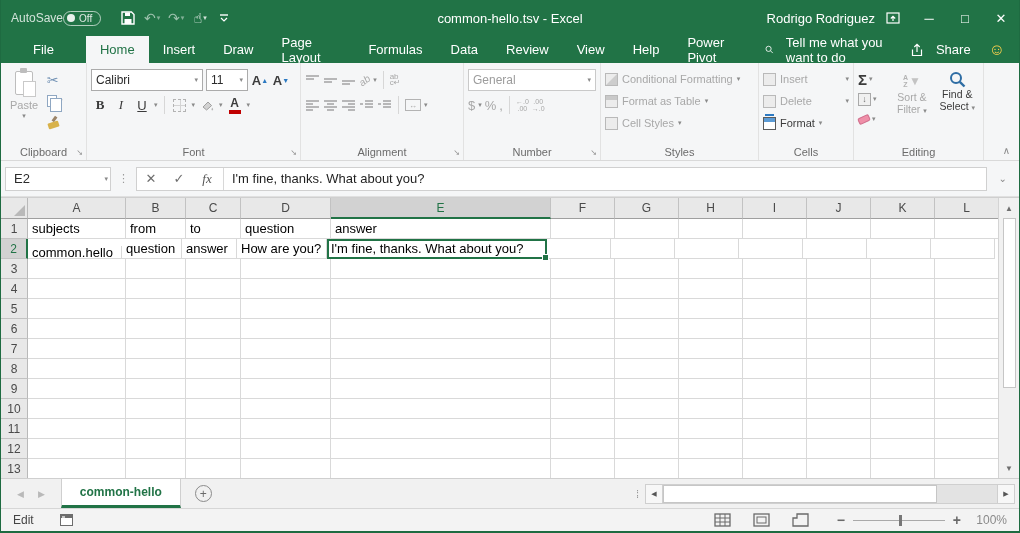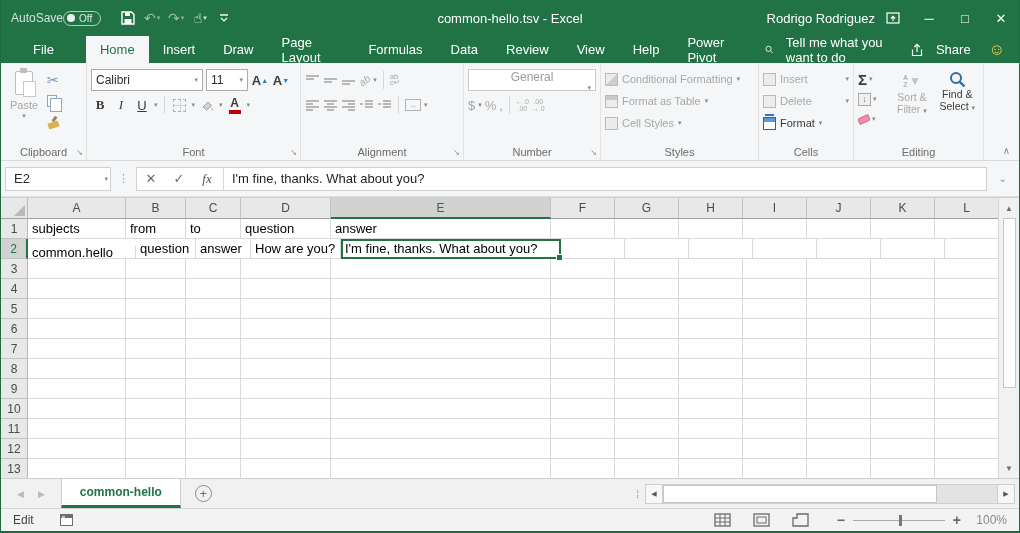--- a/index.html
+++ b/index.html
@@ -93,21 +93,21 @@
   
   .g-align { width:163px; }
   .aicon line { stroke:#a8a8a8; stroke-width:1.6; }
   .orient { font-size:10px; color:#a8a8a8; transform:rotate(-38deg); font-style:italic; }
   .wrap-icon { display:flex; flex-direction:column; line-height:6px; font-size:8px; color:#a8a8a8; text-align:left; }
   .merge-icon { width:16px; height:12px; border:1px solid #b3b3b3; display:flex; align-items:center;
     justify-content:center; font-size:8px; color:#a8a8a8; }
 
   
   .g-number { width:137px; }
-  .numfmt { width:144px; color:#9c9c9c; border-color:#c9c9c9;flex-direction:column; }
+  .numfmt { width:144px; color:#9c9c9c; border-color:#c9c9c9; }
   .numglyph { font-size:13px; color:#a8a8a8; }
   .decbtn { display:flex; flex-direction:column; line-height:7px; font-size:7px; color:#a8a8a8; text-align:center; }
 
   
   .g-styles { width:158px; } .g-cells { width:95px; }
   .stk-row { display:flex; align-items:center; gap:4px; height:20px; margin-bottom:2px; font-size:11px; }
   .sicon { width:13px; height:13px; border:1px solid #b9b9b9; background:#ececec; position:relative; flex:0 0 auto; }
   .sicon.table::before { content:""; position:absolute; top:0; left:0; right:0; height:4px; background:#c9c9c9; }
   .sicon.cf::before { content:""; position:absolute; bottom:0; left:0; width:0; height:0;
     border-left:11px solid transparent; border-bottom:11px solid #cdcdcd; }
@@ -567,21 +567,21 @@
             <div class="cell" style="width: 64px;"></div>
             <div class="cell" style="width: 64px;"></div>
             <div class="cell" style="width: 64px;"></div>
             <div class="cell" style="width: 64px;"></div>
             <div class="cell" style="width: 64px;"></div>
             <div class="cell" style="width: 64px;"></div>
             <div class="cell" style="width: 64px;"></div>
           </div>
           <div class="grow">
             <div class="rowhead sel">2</div>
-            <div class="cell" style="width: 108px; margin-top: 7px;">common.hello</div>
+            <div class="cell" style="width: 94px; margin-top: 7px;">common.hello</div>
             <div class="cell" style="width: 60px;">question</div>
             <div class="cell" style="width: 55px;">answer</div>
             <div class="cell" style="width: 90px;">How are you?</div>
             <div class="cell editing" style="width: 220px;">I'm fine, thanks. What about you?</div>
             <div class="cell" style="width: 64px;"></div>
             <div class="cell" style="width: 64px;"></div>
             <div class="cell" style="width: 64px;"></div>
             <div class="cell" style="width: 64px;"></div>
             <div class="cell" style="width: 64px;"></div>
             <div class="cell" style="width: 64px;"></div>

